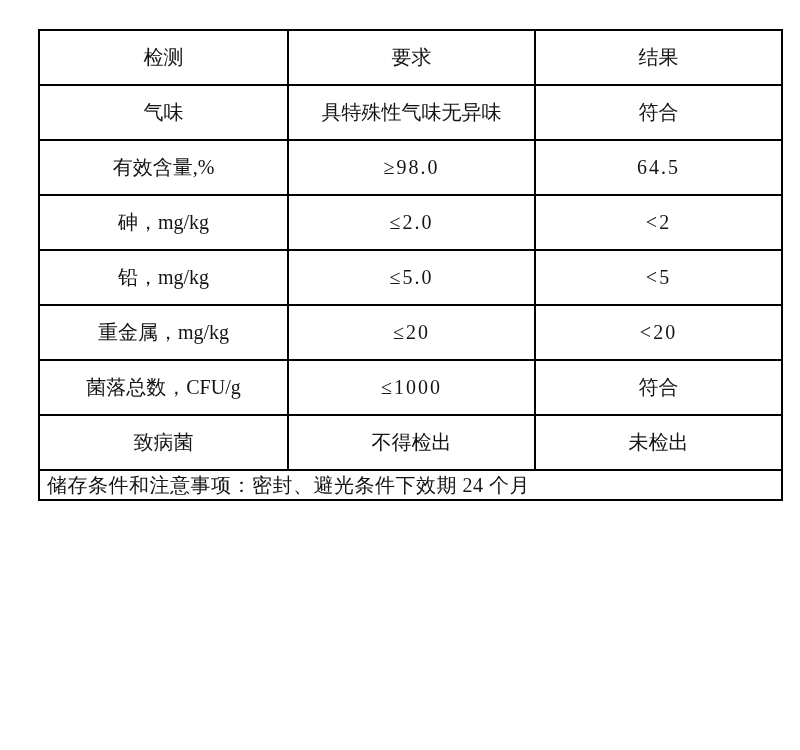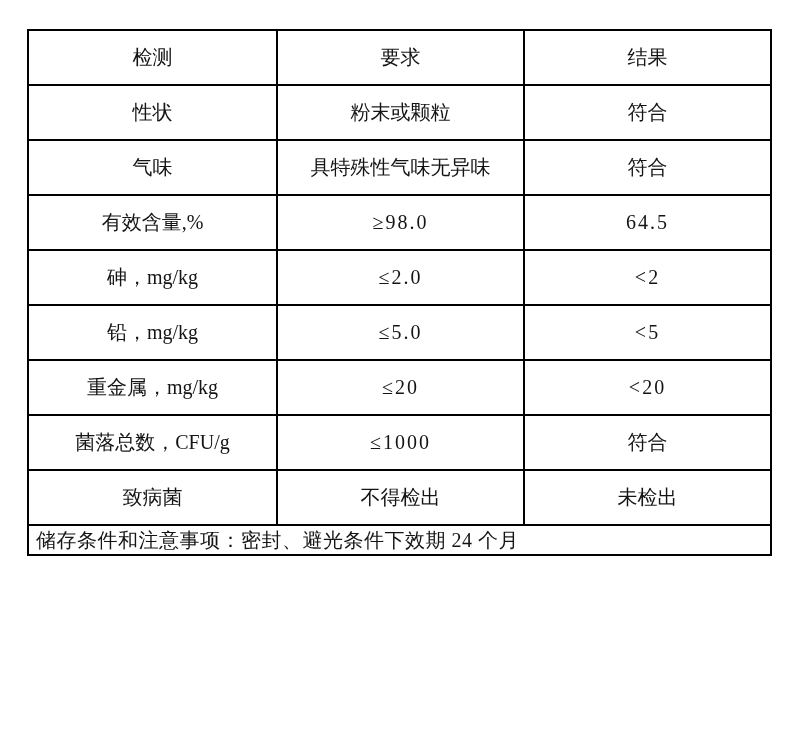--- a/index.html
+++ b/index.html
@@ -7,21 +7,21 @@
   body {
     width: 800px;
     height: 750px;
     position: relative;
     background: #ffffff;
     font-family: "Liberation Serif", "DejaVu Serif", serif;
     color: #141414;
   }
   table.coa {
     position: absolute;
-    left: 27px;
+    left: 38px;
     top: 29px;
     width: 743px;
     border-collapse: collapse;
     table-layout: fixed;
   }
   table.coa th,
   table.coa td {
     border: 2px solid #000000;
     text-align: center;
     vertical-align: middle;
@@ -58,25 +58,20 @@
   </colgroup>
   <thead>
     <tr>
       <th>检测</th>
       <th>要求</th>
       <th>结果</th>
     </tr>
   </thead>
   <tbody>
     <tr>
-      <td>性状</td>
-      <td>粉末或颗粒</td>
-      <td>符合</td>
-    </tr>
-    <tr>
       <td>气味</td>
       <td>具特殊性气味无异味</td>
       <td>符合</td>
     </tr>
     <tr>
       <td>有效含量,%</td>
       <td class="num">≥98.0</td>
       <td class="num">64.5</td>
     </tr>
     <tr>

